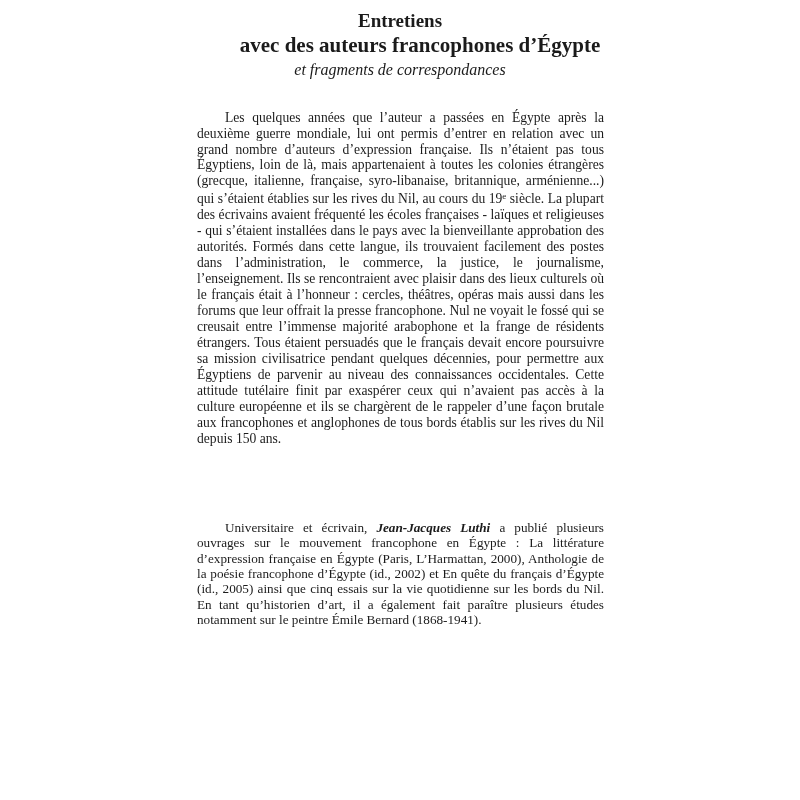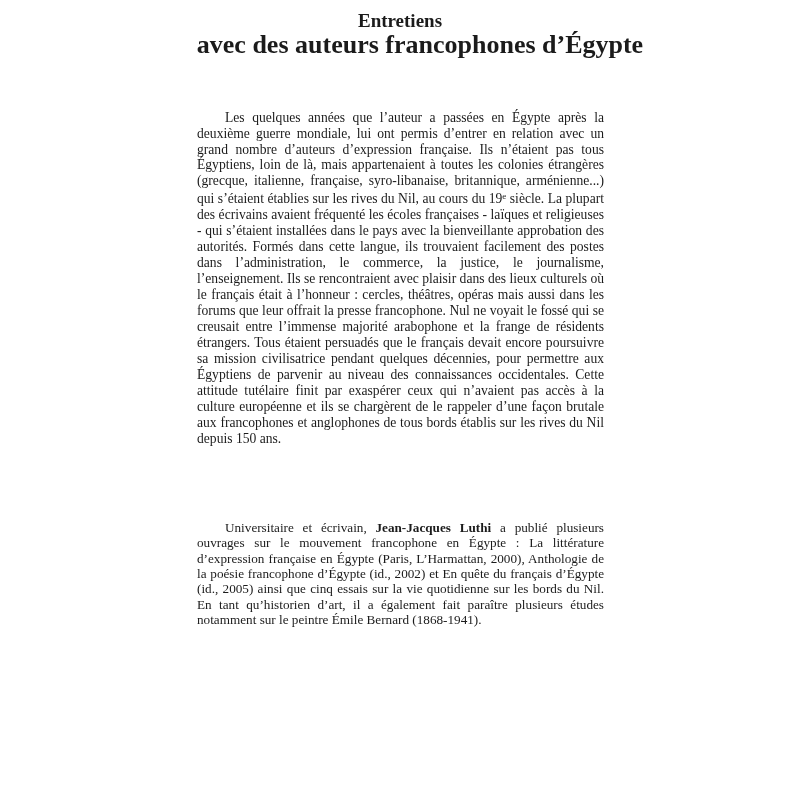--- a/index.html
+++ b/index.html
@@ -15,21 +15,21 @@
 
   
   .title-block {
     position: absolute;
     top: 10px;
     left: 0;
     width: 100%;
     text-align: center;
   }
   .title-1 { font-size: 19px; font-weight: bold; line-height: 22px; }
-  .title-2 { font-size: 26px; font-weight: bold; line-height: 26px; padding-left: 40px; }
+  .title-2 { font-size: 21px; font-weight: bold; line-height: 26px; padding-left: 40px; }
   .subtitle { font-size: 16px; font-style: italic; line-height: 18px; margin-top: 3px; }
 
   
   .synopsis {
     position: absolute;
     left: 197px;
     top: 96px;
     width: 407px;
     font-size: 13.6px;
     line-height: 15.95px;
@@ -44,21 +44,21 @@
     position: absolute;
     left: 197px;
     top: 507px;
     width: 407px;
     font-size: 13.2px;
     line-height: 15.3px;
     text-align: justify;
     text-indent: 28px;
   }
   .seg-italic { }
-  .seg-bold-italic { font-weight: bold; }
+  .seg-bold-italic { font-style: italic; font-weight: bold; }
   .seg-roman { font-style: normal; }
 
   
   .barcode {
     position: absolute;
     left: 186px;
     top: 671px;
     width: 150px;
     height: 64px;
   }
@@ -107,20 +107,21 @@
   }
 </style>
 </head>
 <body>
 
 <div class="page">
 
   <div class="title-block">
     <div class="title-1">Entretiens</div>
     <div class="title-2">avec des auteurs francophones d’Égypte</div>
+    <div class="subtitle">et fragments de correspondances</div>
   </div>
 
   <p class="synopsis"><span class="seg-normal">Les quelques années que l’auteur a passées en Égypte après la deuxième guerre mondiale, lui ont permis d’entrer en relation avec un grand nombre d’auteurs d’expression française. Ils n’étaient pas tous Égyptiens, loin de là, mais appartenaient à toutes les colonies étrangères (grecque, italienne, française, syro-libanaise, britannique, arménienne...) qui s’étaient établies sur les rives du Nil, au cours du 19</span><span class="seg-sup">e</span><span class="seg-normal"> siècle. La plupart des écrivains avaient fréquenté les écoles françaises - laïques et religieuses - qui s’étaient installées dans le pays avec la bienveillante approbation des autorités. Formés dans cette langue, ils trouvaient facilement des postes dans l’administration, le commerce, la justice, le journalisme, l’enseignement. Ils se rencontraient avec plaisir dans des lieux culturels où le français était à l’honneur : cercles, théâtres, opéras mais aussi dans les forums que leur offrait la presse francophone. Nul ne voyait le fossé qui se creusait entre l’immense majorité arabophone et la frange de résidents étrangers. Tous étaient persuadés que le français devait encore poursuivre sa mission civilisatrice pendant quelques décennies, pour permettre aux Égyptiens de parvenir au niveau des connaissances occidentales. Cette attitude tutélaire finit par exaspérer ceux qui n’avaient pas accès à la culture européenne et ils se chargèrent de le rappeler d’une façon brutale aux francophones et anglophones de tous bords établis sur les rives du Nil depuis 150 ans.</span></p>
 
   <p class="bio"><span class="seg-italic">Universitaire et écrivain, </span><span class="seg-bold-italic">Jean-Jacques Luthi</span><span class="seg-italic"> a publié plusieurs ouvrages sur le mouvement francophone en Égypte : </span><span class="seg-roman">La littérature d’expression française en Égypte </span><span class="seg-italic">(Paris, L’Harmattan, 2000), </span><span class="seg-roman">Anthologie de la poésie francophone d’Égypte </span><span class="seg-italic">(id., 2002) et </span><span class="seg-roman">En quête du français d’Égypte </span><span class="seg-italic">(id., 2005) ainsi que cinq essais sur la vie quotidienne sur les bords du Nil. En tant qu’historien d’art, il a également fait paraître plusieurs études notamment sur le peintre Émile Bernard (1868-1941).</span></p>
 
   <div class="barcode">
     <div class="barcode-bars">
         <div class="bc-module on guard"></div>
         <div class="bc-module guard"></div>

